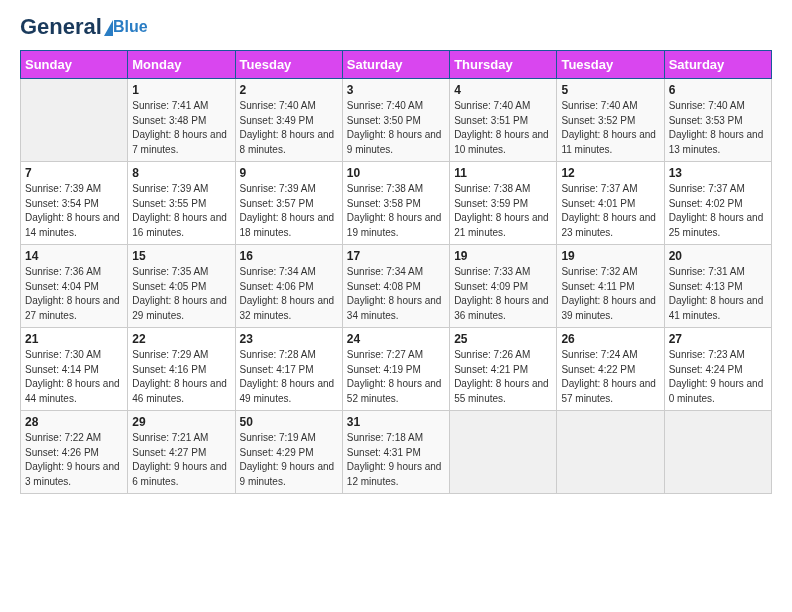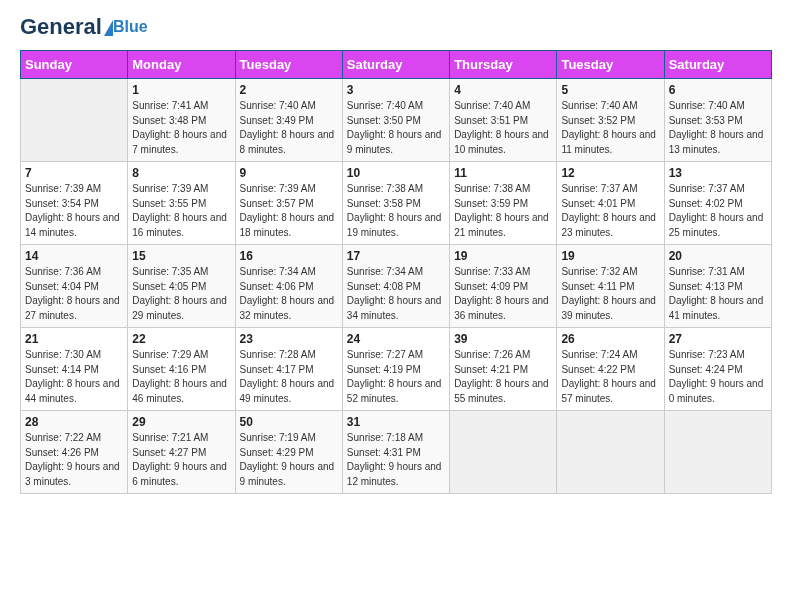--- a/index.html
+++ b/index.html
@@ -263,21 +263,21 @@
           Sunrise: 7:28 AM<br>Sunset: 4:17 PM<br>Daylight: 8 hours and<br>49 minutes.
         </div>
       </td>
         <td>
         <span class="day-number">24</span>
         <div class="day-info">
           Sunrise: 7:27 AM<br>Sunset: 4:19 PM<br>Daylight: 8 hours and<br>52 minutes.
         </div>
       </td>
         <td>
-        <span class="day-number">39</span>
+        <span class="day-number">25</span>
         <div class="day-info">
           Sunrise: 7:26 AM<br>Sunset: 4:21 PM<br>Daylight: 8 hours and<br>55 minutes.
         </div>
       </td>
         <td>
         <span class="day-number">26</span>
         <div class="day-info">
           Sunrise: 7:24 AM<br>Sunset: 4:22 PM<br>Daylight: 8 hours and<br>57 minutes.
         </div>
       </td>

